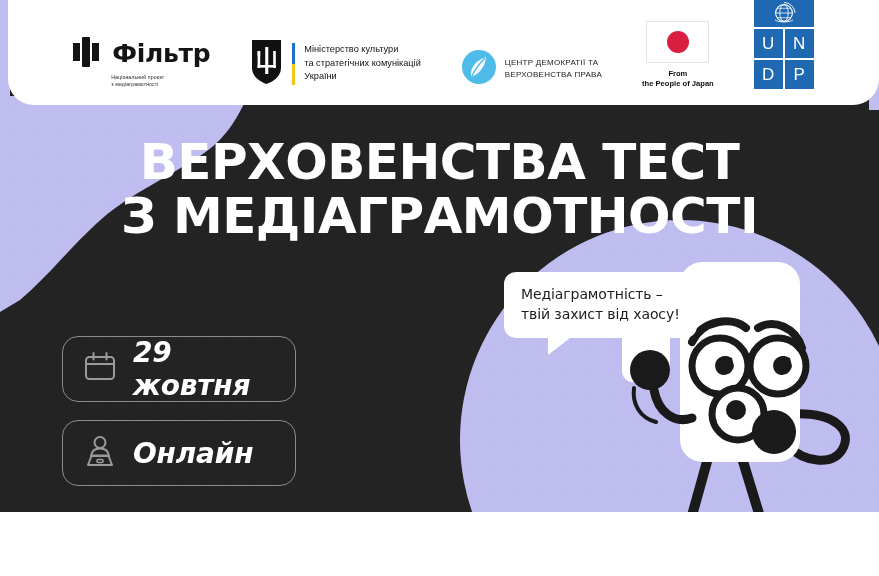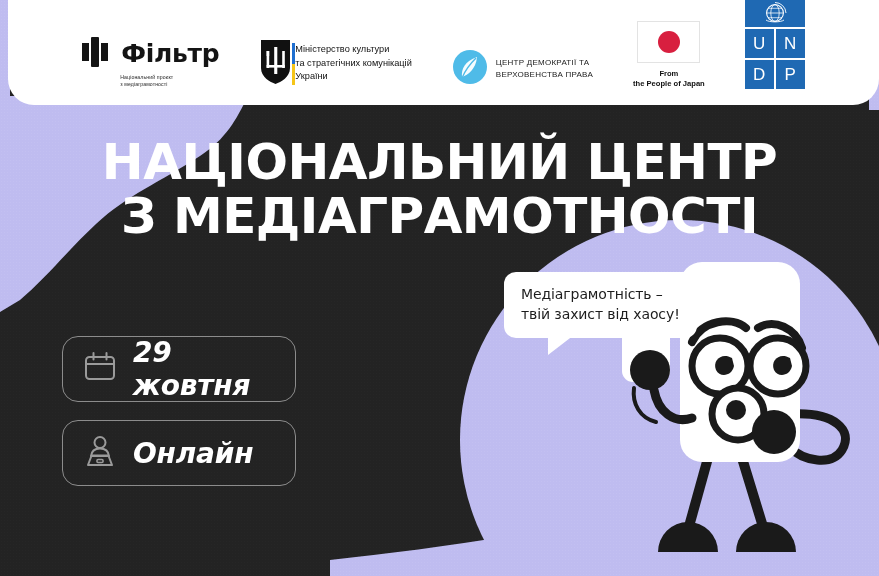--- a/index.html
+++ b/index.html
@@ -8,21 +8,21 @@
   html, body {
     width: 879px;
     height: 576px;
     overflow: hidden;
     font-family: "Liberation Sans", "DejaVu Sans", sans-serif;
   }
 
   #poster {
     position: relative;
     width: 879px;
-    height: 576px;
+    height: 512px;
     background: #6d28d9;
     overflow: hidden;
   }
 
   
   .bg-layer { position: absolute; inset: 0; overflow: hidden; z-index: 0; }
   .bg-layer svg { display: block; width: 879px; height: 576px; }
 
   
   .grain {
@@ -57,21 +57,21 @@
   .filtr-word {
     font-family: "DejaVu Sans", sans-serif;
     font-weight: 700; font-size: 25px; color: #141414; letter-spacing: -.3px;
   }
   .filtr-sub {
     font-size: 5.2px; line-height: 1.45; color: #2b2b2b;
     letter-spacing: .1px; padding-left: 38px; text-align: left;
   }
 
   
-  .logo-mincult { }
+  .logo-mincult { gap: 9px; }
   .mincult-bar { width: 3px; height: 42px; background: linear-gradient(#1f6fd0 50%, #f5c518 50%); }
   .mincult-text { font-size: 9.2px; line-height: 1.5; color: #111; font-weight: 400; }
 
   
   .logo-cedem { gap: 8px; }
   .cedem-text {
     font-size: 8px; line-height: 1.45; color: #1a1a1a;
     font-weight: 400; letter-spacing: .25px;
   }
 
@@ -230,21 +230,21 @@
         </div>
         <div class="undp-cell">U</div>
         <div class="undp-cell">N</div>
         <div class="undp-cell">D</div>
         <div class="undp-cell">P</div>
       </div>
     </div>
   </div>
 
   <div class="headline">
-    <div class="line">НАЦІОНАЛЬНИЙ ЦЕНТР</div>
+    <div class="line">ВЕРХОВЕНСТВА ТЕСТ</div>
     <div class="line">З МЕДІАГРАМОТНОСТІ</div>
   </div>
 
   <div class="pills">
 
     <div class="pill">
       <span>
         <svg width="34" height="34" viewBox="0 0 34 34" xmlns="http://www.w3.org/2000/svg">
           <rect x="3" y="7" width="28" height="22" rx="3.5" fill="none" stroke="#9a9a9a" stroke-width="2"></rect>
           <line x1="3" y1="14" x2="31" y2="14" stroke="#9a9a9a" stroke-width="2"></line>

